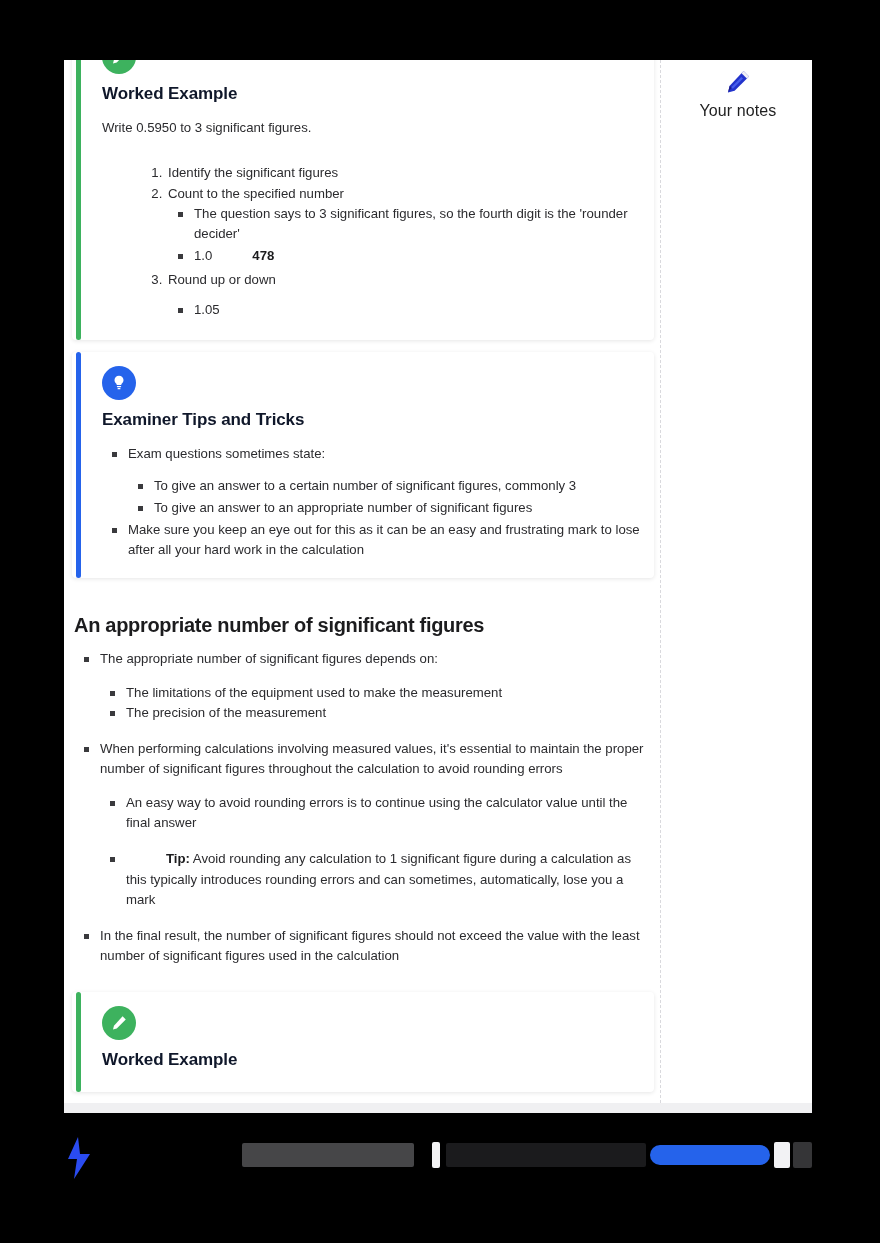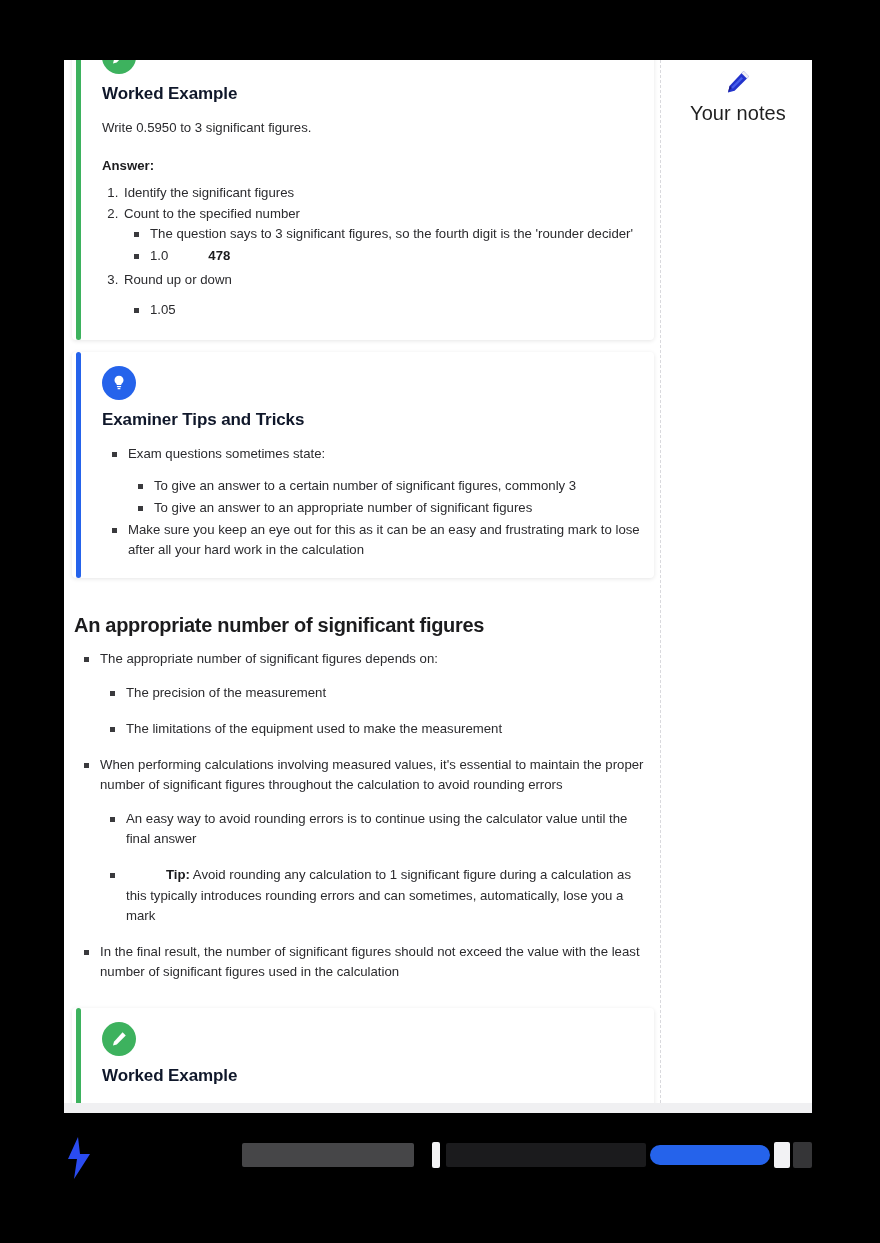--- a/index.html
+++ b/index.html
@@ -30,21 +30,21 @@
 
   
   .notes-col {
     position: absolute;
     left: 600px; top: 8px;
     width: 148px;
     text-align: center;
   }
   .pencil-blue { display: block; margin: 0 auto 6px auto; }
   .notes-label {
-    font-size: 20px;
+    font-size: 16px;
     color: #1f1f1f;
     letter-spacing: .1px;
   }
 
   
   .content {
     position: absolute;
     left: 0; top: 0;
     width: 590px;
     padding-left: 8px;
@@ -99,21 +99,21 @@
   .gap-m { height: 18px; }
   .gap-l { height: 26px; }
 
   
   ol.num {
     margin: 6px 0 0 20px;
     font-size: 13.2px;
     color: #2b2b2e;
     line-height: 1.6;
   }
-  ol.num > li { padding-left: 2px; }
+  ol.num > li { padding-left: 2px; margin-left: 44px; }
 
   ul.sq {
     list-style: none;
     margin: 0;
     padding: 0;
   }
   ul.sq > li {
     position: relative;
     padding-left: 26px;
     font-size: 13.2px;
@@ -194,21 +194,20 @@
               <path d="M16.8 3 L21 7.2 L9 19.2 L4 20.5 L5.3 15.5 Z" fill="#ffffff"></path>
             </svg>
           </div>
 
           <div class="callout-title">Worked Example</div>
 
           <div class="body-text">Write 0.5950 to 3 significant figures.</div>
 
           <div class="gap-m"></div>
 
-          <div class="body-text strong">Answer:</div>
 
           <ol class="num">
             <li>
               <span>Identify the significant figures</span>
             </li>
             <li>
               <span>Count to the specified number</span>
               <ul class="sq sub-ul">
                 <li>The question says to 3 significant figures, so the fourth digit is the 'rounder decider'</li>
                 <li><span>1.0</span><span class="bold">478</span></li>
@@ -250,22 +249,22 @@
 
         <div class="gap-m"></div>
 
         <div style="padding-left:2px;margin-top:18px;">
           <div class="section-h">An appropriate number of significant figures</div>
 
           <ul class="sq spaced">
             <li>
               <span>The appropriate number of significant figures depends on:</span>
               <ul class="sq sub-ul spaced" style="margin-top:14px;">
+                <li style="margin-bottom:0;">The limitations of the equipment used to make the measurement</li>
                 <li>The precision of the measurement</li>
-                <li style="margin-bottom:0;">The limitations of the equipment used to make the measurement</li>
               </ul>
             </li>
 
             <li>
               <span>When performing calculations involving measured values, it's essential to maintain the proper number of significant figures throughout the calculation to avoid rounding errors</span>
               <ul class="sq sub-ul spaced" style="margin-top:14px;">
                 <li>An easy way to avoid rounding errors is to continue using the calculator value until the final answer</li>
                 <li style="margin-bottom:0;"><span class="bold">Tip:</span><span> Avoid rounding any calculation to 1 significant figure during a calculation as this typically introduces rounding errors and can sometimes, automatically, lose you a mark</span></li>
               </ul>
             </li>

